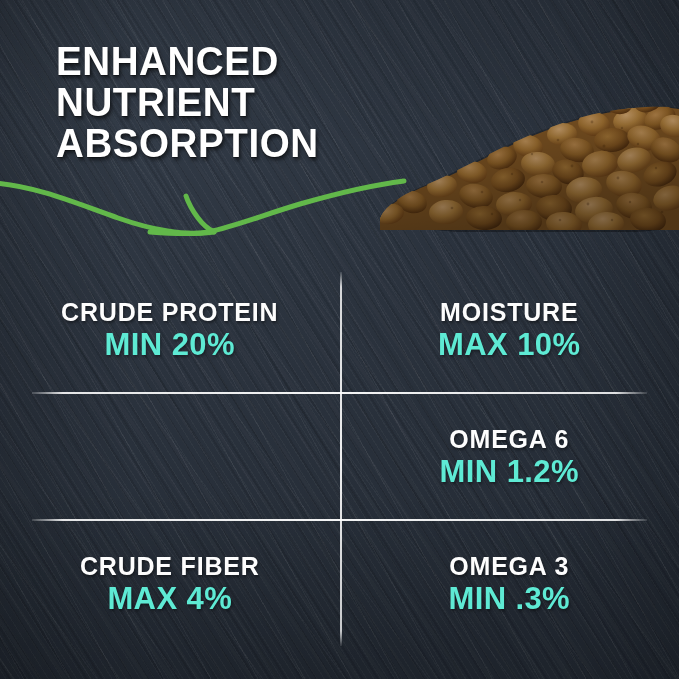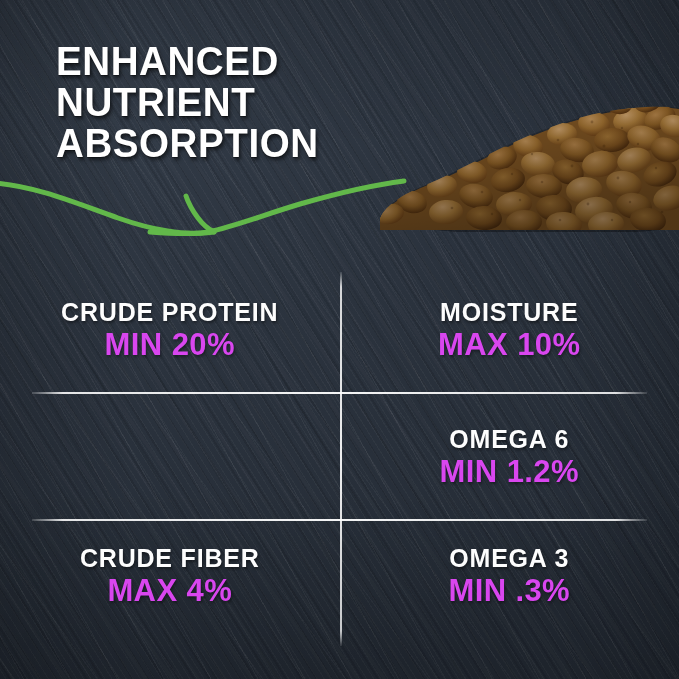--- a/index.html
+++ b/index.html
@@ -130,42 +130,42 @@
   }
   .row {
     position: absolute;
     left: 0;
     width: 679px;
     height: 126px;
     display: flex;
   }
   .row.r1 { top: 0; }
   .row.r2 { top: 127px; }
-  .row.r3 { top: 246px; }
+  .row.r3 { top: 254px; }
   .cell {
     flex: 1 1 50%;
     display: flex;
     flex-direction: column;
     align-items: center;
     justify-content: center;
     padding-top: 2px;
     text-align: right;
   }
   .cell .label {
     color: #fdfdfd;
     font-size: 25px;
     font-weight: 700;
     letter-spacing: 0.8px;
     text-transform: uppercase;
     line-height: 30px;
     white-space: nowrap;
     text-shadow: 1px 2px 3px rgba(0,0,0,0.45);
   }
   .cell .value {
-    color: #d946ef;
+    color: #5eead4;
     font-size: 31px;
     font-weight: 700;
     letter-spacing: 0.4px;
     text-transform: uppercase;
     line-height: 36px;
     white-space: nowrap;
     text-shadow: 1px 2px 3px rgba(0,0,0,0.4);
   }
 
   .hline {

